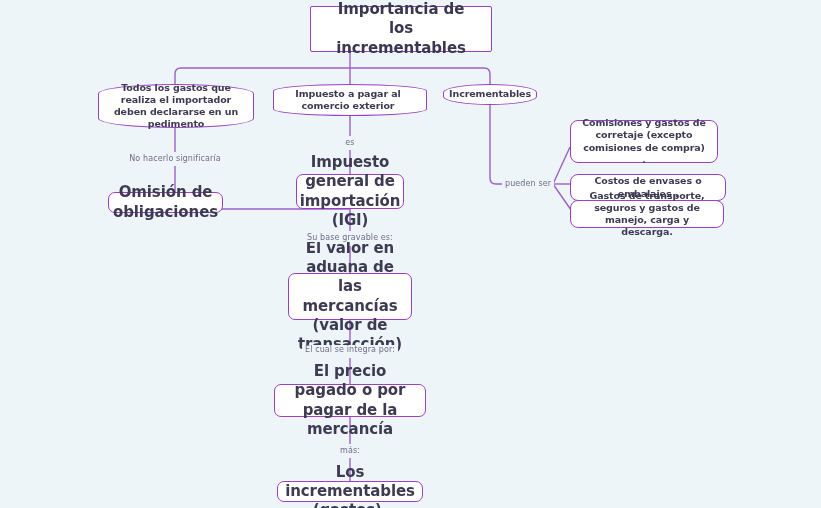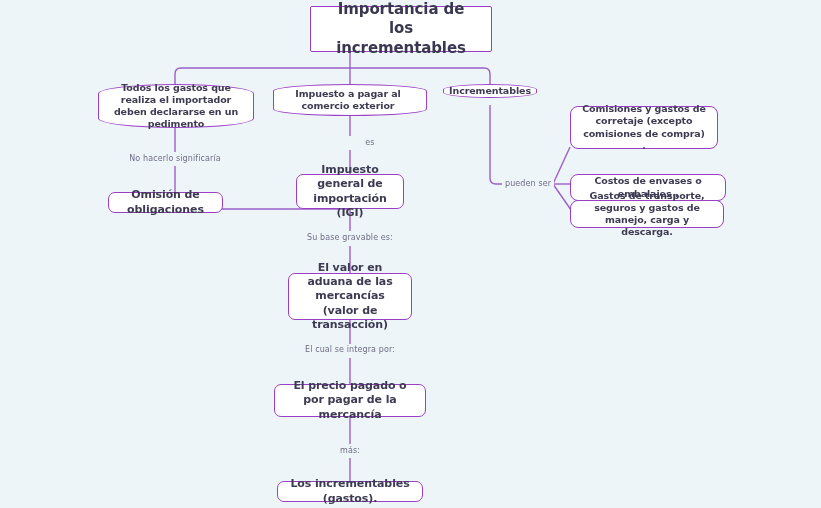--- a/index.html
+++ b/index.html
@@ -56,21 +56,21 @@
     font-size: 9.5px;
     padding: 3px 10px;
   }
   .node-lens-sm {
     border-radius: 50% / 40%;
     font-size: 9.5px;
     padding: 3px 10px;
   }
   .node-round {
     border-radius: 7px;
-    font-size: 11px;
+    font-size: 15px;
     padding: 3px 8px;
   }
   .node-round-lg {
     border-radius: 8px;
     font-size: 9.5px;
     padding: 3px 9px;
   }
   .edge-label {
     position: absolute;
     font-size: 8px;
@@ -126,33 +126,33 @@
   </div>
 
   <div class="node node-lens" style="left:98px; top:84px; width:156px; height:44px;">
     <span>Todos los gastos que realiza el importador deben declararse en un pedimento</span>
   </div>
 
   <div class="node node-lens" style="left:273px; top:84px; width:154px; height:32px;padding-left:6px;">
     <span>Impuesto a pagar al comercio exterior</span>
   </div>
 
-  <div class="node node-lens-sm" style="left:443px; top:84px; width:94px; height:14px;justify-content:center;">
+  <div class="node node-lens-sm" style="left:443px; top:84px; width:94px; height:21px;justify-content:center;">
     <span>Incrementables</span>
   </div>
 
   <div class="edge-label center" style="left:175px; top:154px;">
     <span>No hacerlo significaría</span>
   </div>
 
   <div class="node node-round" style="left:108px; top:192px; width:115px; height:21px;">
     <span>Omisión de obligaciones</span>
   </div>
 
-  <div class="edge-label center" style="left:370px; top:138px;">
+  <div class="edge-label center" style="left:350px; top:138px;">
     <span>es</span>
   </div>
 
   <div class="node node-round" style="left:296px; top:174px; width:108px; height:35px;">
     <span>Impuesto general de importación (IGI)</span>
   </div>
 
   <div class="edge-label center" style="left:350px; top:233px;">
     <span>Su base gravable es:</span>
   </div>
@@ -174,21 +174,21 @@
   </div>
 
   <div class="node node-round" style="left:277px; top:481px; width:146px; height:21px;">
     <span>Los incrementables (gastos).</span>
   </div>
 
   <div class="edge-label" style="left:502px; top:179px;">
     <span>pueden ser</span>
   </div>
 
-  <div class="node node-round-lg" style="left:570px; top:106px; width:148px; height:43px;">
+  <div class="node node-round-lg" style="left:570px; top:120px; width:148px; height:43px;">
     <span>Comisiones y gastos de corretaje (excepto comisiones de compra) .</span>
   </div>
 
   <div class="node node-round-lg" style="left:570px; top:174px; width:156px; height:27px;">
     <span>Costos de envases o embalajes .</span>
   </div>
 
   <div class="node node-round-lg" style="left:570px; top:200px; width:154px; height:28px;">
     <span>Gastos de transporte, seguros y gastos de manejo, carga y descarga.</span>
   </div>

